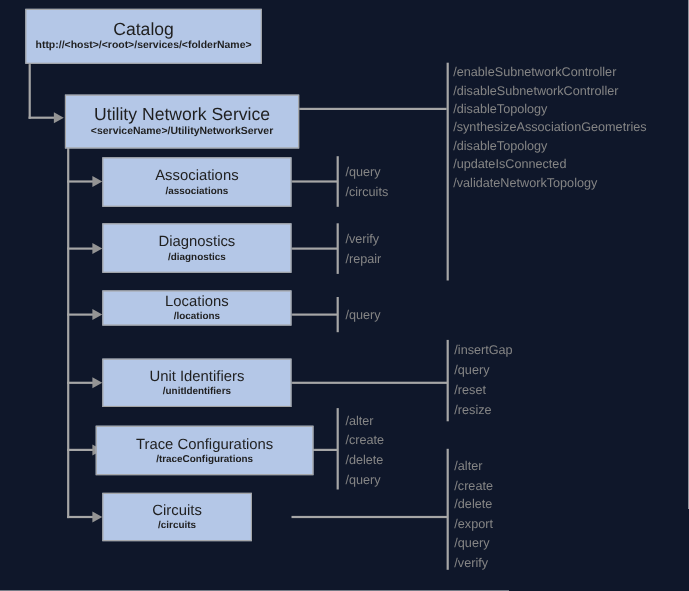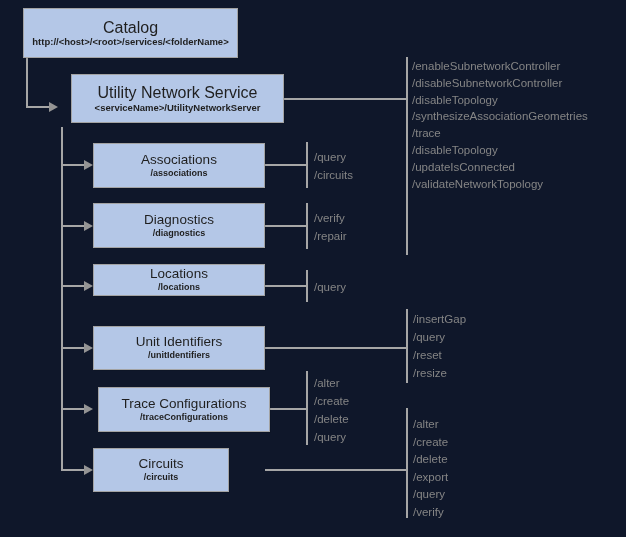--- a/index.html
+++ b/index.html
@@ -96,21 +96,21 @@
   <div class="line" style="left:306px;top:371px;width:2px;height:74px;"></div>
 
   <div class="line" style="left:265px;top:469px;width:142px;height:2px;"></div>
   <div class="line" style="left:406px;top:408px;width:2px;height:110px;"></div>
 
   <div class="box t-lg" style="left:23px;top:8px;width:215px;height:50px;">
     <div class="box-title">Catalog</div>
     <div class="box-sub">http://&lt;host&gt;/&lt;root&gt;/services/&lt;folderName&gt;</div>
   </div>
 
-  <div class="box t-lg" style="left:59px;top:74px;width:213px;height:49px;margin-left:12px;">
+  <div class="box t-lg" style="left:59px;top:86px;width:213px;height:49px;">
     <div class="box-title">Utility Network Service</div>
     <div class="box-sub">&lt;serviceName&gt;/UtilityNetworkServer</div>
   </div>
 
   <div class="box t-md" style="left:93px;top:143px;width:172px;height:45px;">
     <div class="box-title">Associations</div>
     <div class="box-sub">/associations</div>
   </div>
 
   <div class="box t-md" style="left:93px;top:203px;width:172px;height:45px;">
@@ -121,36 +121,35 @@
   <div class="box t-md" style="left:93px;top:264px;width:172px;height:32px;">
     <div class="box-title">Locations</div>
     <div class="box-sub">/locations</div>
   </div>
 
   <div class="box t-md" style="left:93px;top:326px;width:172px;height:44px;">
     <div class="box-title">Unit Identifiers</div>
     <div class="box-sub">/unitIdentifiers</div>
   </div>
 
-  <div class="box t-md" style="left:98px;top:387px;width:172px;height:45px;">
+  <div class="box t-md" style="left:87px;top:387px;width:198px;height:45px;">
     <div class="box-title">Trace Configurations</div>
     <div class="box-sub">/traceConfigurations</div>
   </div>
 
   <div class="box t-md" style="left:93px;top:448px;width:136px;height:44px;">
     <div class="box-title">Circuits</div>
     <div class="box-sub">/circuits</div>
   </div>
 
   <div class="ops" style="left:412px;top:58px;line-height:16.8px;">
       <div class="op-line">/enableSubnetworkController</div>
       <div class="op-line">/disableSubnetworkController</div>
       <div class="op-line">/disableTopology</div>
       <div class="op-line">/synthesizeAssociationGeometries</div>
-      <div class="op-line">/trace</div>
       <div class="op-line">/disableTopology</div>
       <div class="op-line">/updateIsConnected</div>
       <div class="op-line">/validateNetworkTopology</div>
     </div>
 
   <div class="ops" style="left:314px;top:148px;line-height:18px;">
       <div class="op-line">/query</div>
       <div class="op-line">/circuits</div>
     </div>
 

